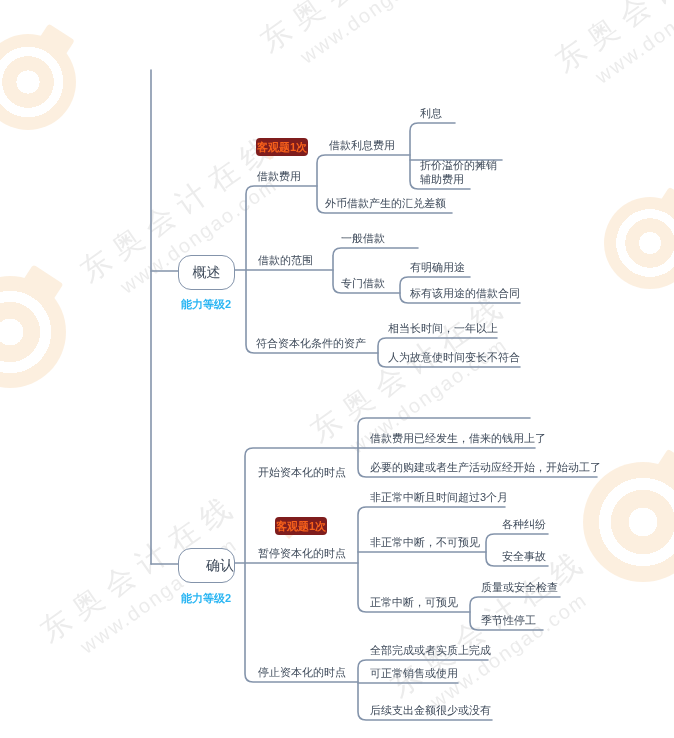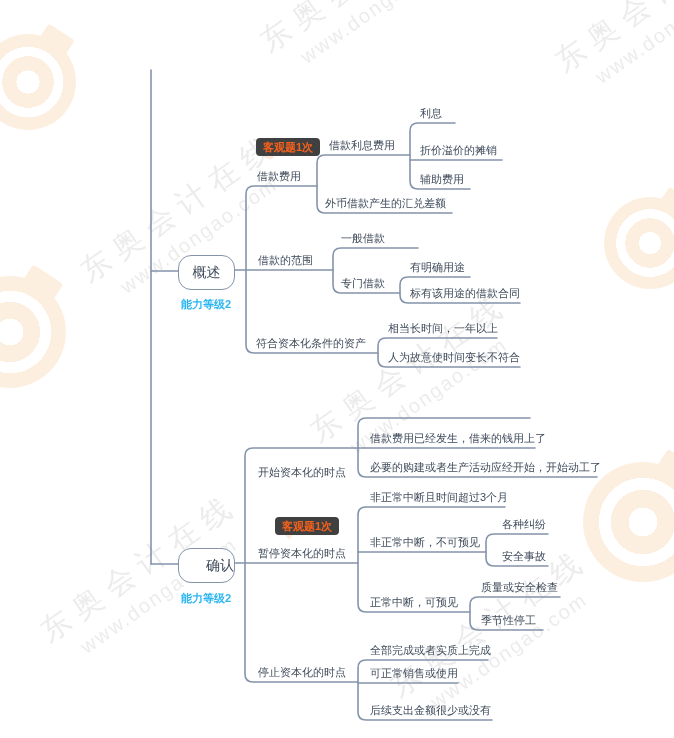--- a/index.html
+++ b/index.html
@@ -18,22 +18,22 @@
   svg.links{position:absolute;left:0;top:0;z-index:2;}
   svg.links path{fill:none;stroke:#8494ab;stroke-width:1.6;stroke-linecap:round;}
   
   .t{position:absolute;z-index:3;font-size:11px;color:#3e4a5a;white-space:nowrap;}
   .nbox{position:absolute;z-index:3;width:55px;height:33px;border:1.5px solid #8494ab;
         border-radius:13px;background:#fff;display:flex;align-items:center;justify-content:center;
         font-size:14px;color:#3e4a5a;}
   .title{position:absolute;left:38px;top:26px;width:227px;height:44px;background:#1598dc;
         border-radius:7px;color:#fff;font-size:18px;font-weight:bold;z-index:3;
         display:flex;align-items:center;justify-content:center;letter-spacing:1px;}
-  .badge{position:absolute;z-index:4;background:#404040;color:#f8611b;font-weight:bold;
-        font-size:11px;padding:2px 7px;border-radius:4px;line-height:1.3;}
+  .badge{position:absolute;z-index:4;background:#7f1d1d;color:#f8611b;font-weight:bold;
+        font-size:11px;padding:2px 1px;border-radius:4px;line-height:1.3;}
   .badge::after{content:"";position:absolute;left:10px;bottom:-4px;width:0;height:0;
         border-left:4px solid transparent;border-right:4px solid transparent;
         border-top:4px solid #fdeada;}
   .ability{position:absolute;z-index:3;color:#2bb6f3;font-weight:bold;font-size:11px;white-space:nowrap;}
 </style>
 </head>
 <body>
 
 <div class="stage">
 
@@ -95,21 +95,21 @@
   <div class="nbox" style="left:178px;top:255px;">
     <span>概述</span>
   </div>
   <div class="ability" style="left:181px;top:297px;">能力等级2</div>
 
   <div class="badge" style="left:256px;top:138px;">客观题1次</div>
   <div class="t" style="left:257px;top:169px;">借款费用</div>
 
   <div class="t" style="left:329px;top:138px;">借款利息费用</div>
   <div class="t" style="left:420px;top:106px;">利息</div>
-  <div class="t" style="left:420px;top:143px;">折价溢价的摊销</div>
+  <div class="t" style="left:420px;top:158px;">折价溢价的摊销</div>
   <div class="t" style="left:420px;top:172px;">辅助费用</div>
   <div class="t" style="left:325px;top:196px;">外币借款产生的汇兑差额</div>
 
   <div class="t" style="left:258px;top:253px;">借款的范围</div>
   <div class="t" style="left:341px;top:231px;">一般借款</div>
   <div class="t" style="left:341px;top:276px;">专门借款</div>
   <div class="t" style="left:410px;top:260px;">有明确用途</div>
   <div class="t" style="left:410px;top:286px;">标有该用途的借款合同</div>
 
   <div class="t" style="left:256px;top:336px;">符合资本化条件的资产</div>

